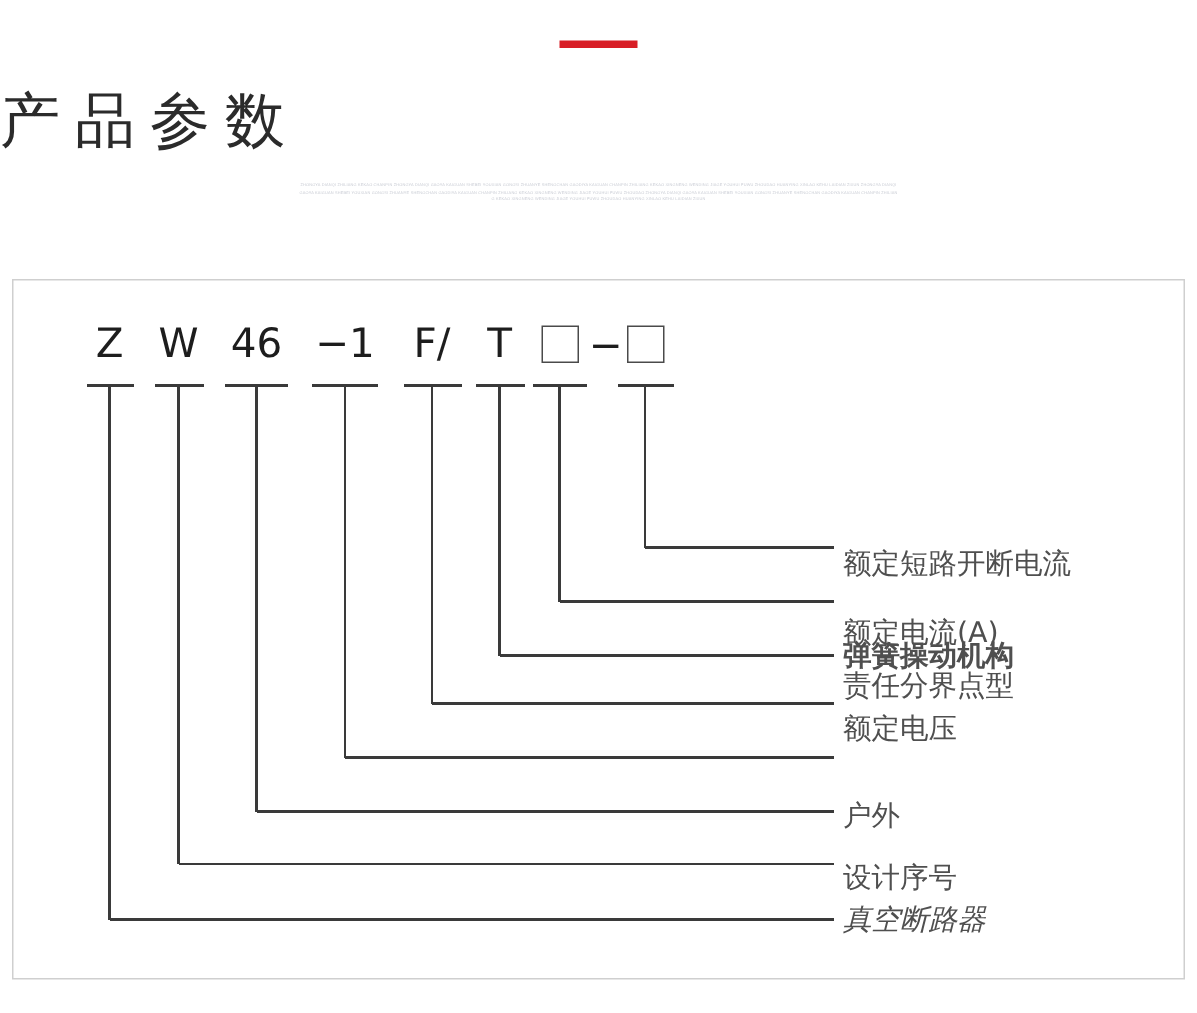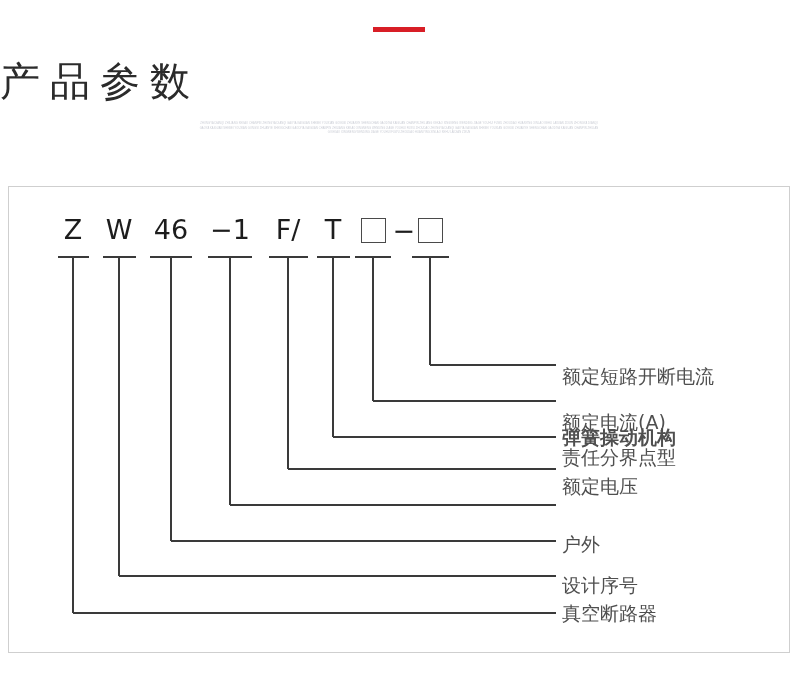--- a/index.html
+++ b/index.html
@@ -135,16 +135,16 @@
     </svg>
 
   <div id="label-layer">
       <div class="label" style="top: 376px;">额定短路开断电流</div>
       <div class="label" style="top: 422px;">额定电流(A)</div>
       <div class="label" style="top: 437px; font-weight: bold;">弹簧操动机构</div>
       <div class="label" style="top: 457px;">责任分界点型</div>
       <div class="label" style="top: 486px;">额定电压</div>
       <div class="label" style="top: 541px; margin-top: 44px;">设计序号</div>
       <div class="label" style="top: 544px;">户外</div>
-      <div class="label" style="top: 613px;">真空断路器</div>
+      <div class="label" style="top: 613px; font-style: italic;">真空断路器</div>
     </div>
 
 </div>
 
 </body></html>

